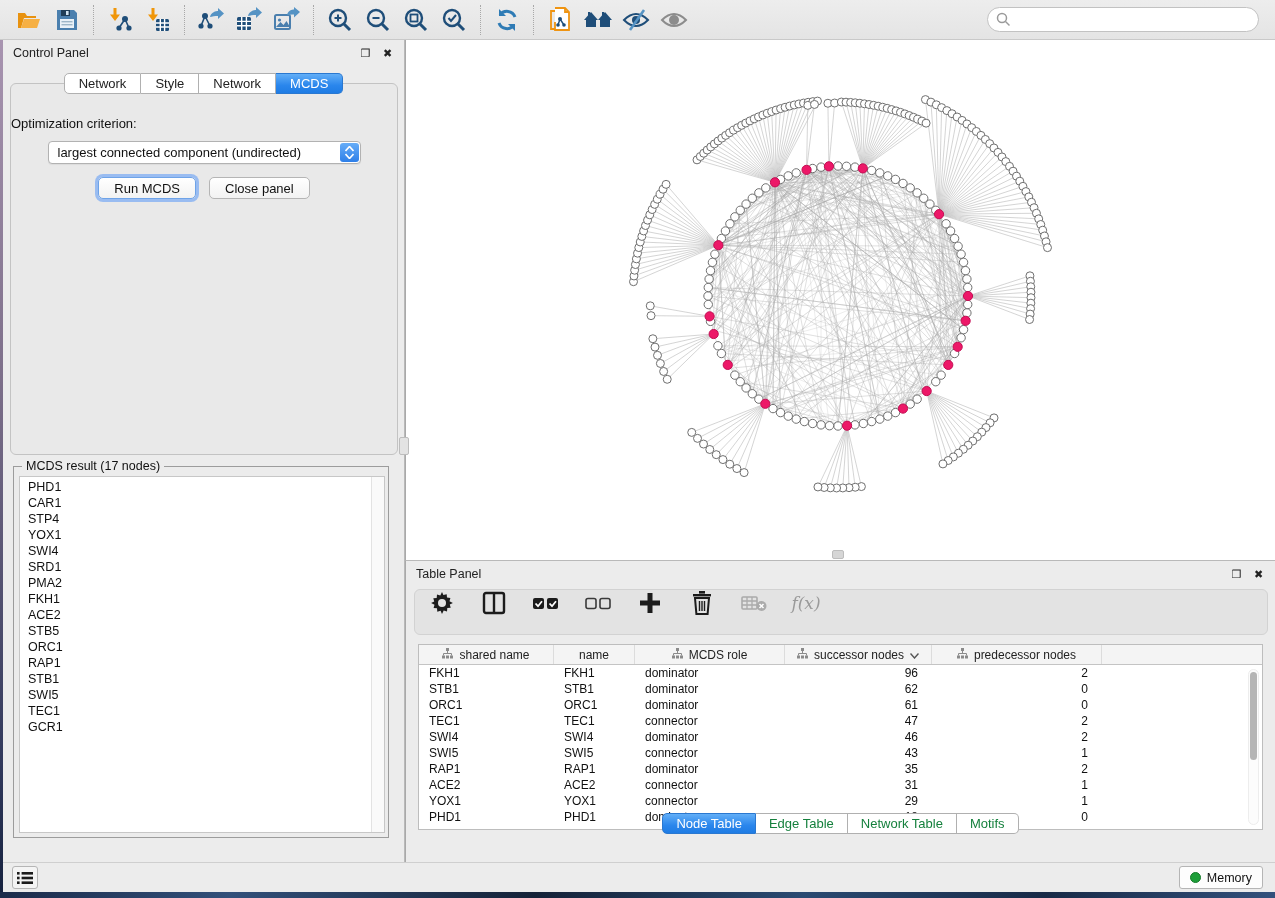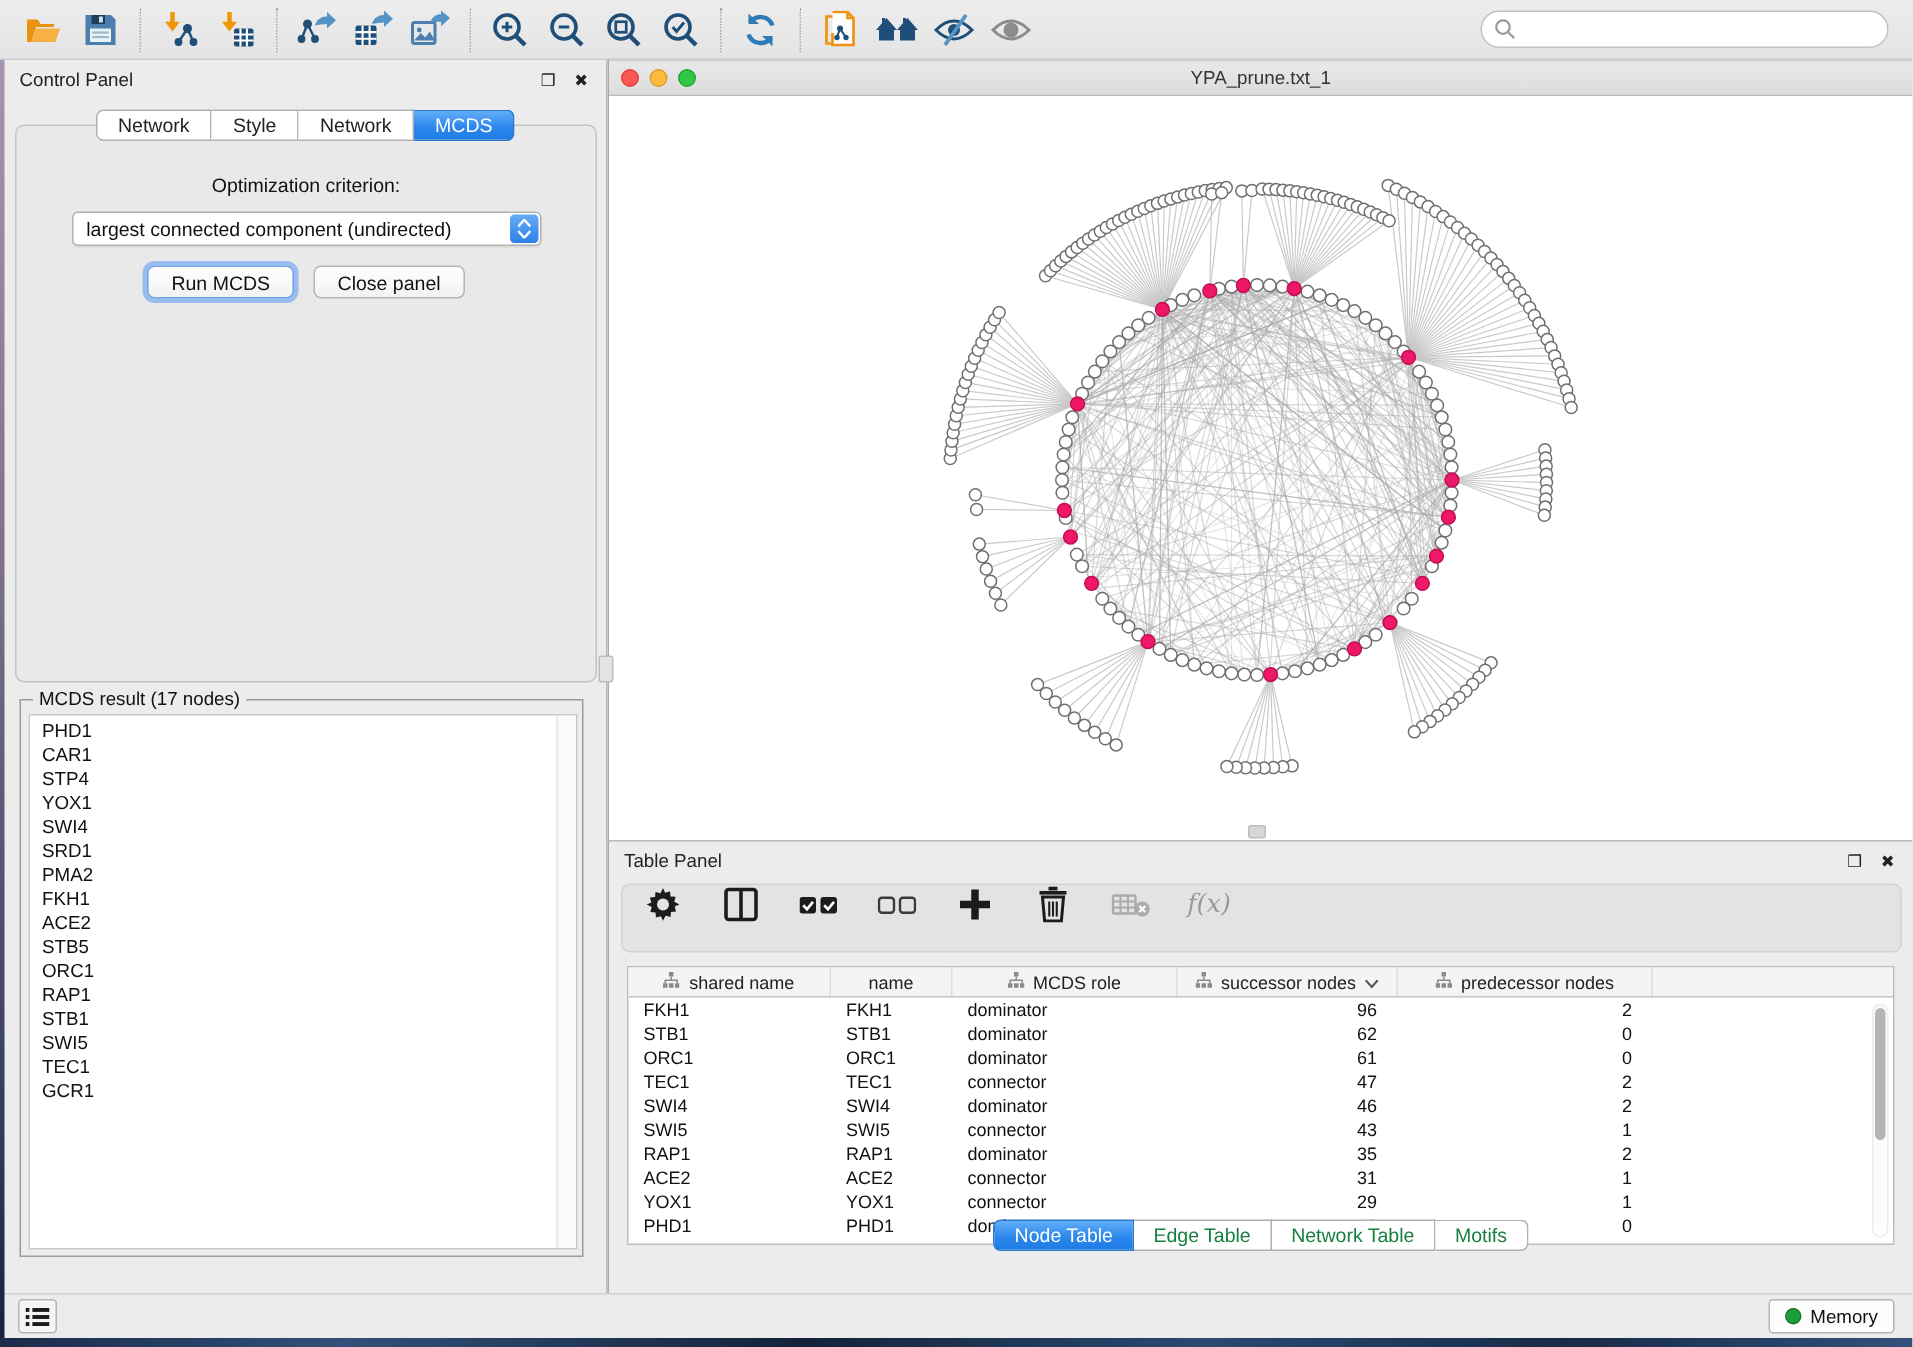--- a/index.html
+++ b/index.html
@@ -22,21 +22,21 @@
   .control-panel { position:absolute; left:3px; top:40px; width:402px; height:822px; background:#ececec; border-right:1px solid #b9b9b9; }
   .panel-titlebar { height:26px; display:flex; align-items:center; padding:0 10px; font-size:12.5px; color:#222; }
   .panel-titlebar .flex { flex:1; }
   .win-mini { width:13px; height:13px; display:flex; align-items:center; justify-content:center; margin-left:9px; color:#222; font-size:11px; cursor:default; }
   .cp-tabs { position:absolute; left:0; top:33px; width:100%; display:flex; justify-content:center; z-index:2; }
   .cp-tab { min-width:58px; padding:0 14px; height:21px; line-height:20px; text-align:center; background:#fff; border:1px solid #b0b0b0; border-left:none; font-size:13px; color:#222; cursor:default; }
   .cp-tab:first-child { border-left:1px solid #b0b0b0; border-radius:5px 0 0 5px; }
   .cp-tab:last-child { border-radius:0 5px 5px 0; }
   .cp-tab.active { background:linear-gradient(#62aef7,#2a86ec 60%,#1f7ce4); border-color:#2a78d0; color:#fff; }
   .cp-body { position:absolute; left:7px; top:43px; width:388px; height:372px; background:#e9e9e9; border:1px solid #c3c3c3; border-radius:6px; }
-  .crit-label { text-align:center; margin-top:32px; font-size:13px; color:#111; }
+  .crit-label { margin-top:32px; font-size:13px; color:#111; }
   .mac-select { position:relative; margin:10px auto 0; width:313px; height:23px; background:#fff; border:1px solid #b2b2b2; border-radius:4px; display:flex; align-items:center; padding:0 26px 0 9px; font-size:13px; color:#111; box-shadow:0 1px 1px rgba(0,0,0,.06); cursor:default; }
   .mac-select .stepper { position:absolute; right:1px; top:1px; width:19px; height:19px; border-radius:3px; background:linear-gradient(#66adf8,#2e7fe8); display:flex; flex-direction:column; align-items:center; justify-content:center; gap:1px; }
   .mac-select .stepper svg { display:block; }
   .btn-row { display:flex; justify-content:center; gap:13px; margin-top:13px; }
   .mac-btn { height:22px; padding:0 15px; background:linear-gradient(#ffffff,#f2f2f2); border:1px solid #b5b5b5; border-radius:5px; font-size:13px; color:#111; display:flex; align-items:center; cursor:default; }
   .mac-btn.focused { box-shadow:0 0 0 3px rgba(87,152,247,.55); border-color:#6ea3e8; }
 
   .mcds-fieldset { position:absolute; left:10px; top:426px; width:376px; height:372px; border:1px solid #9c9c9c; background:#ececec; }
   .mcds-legend { position:absolute; left:8px; top:-8px; background:#ececec; padding:0 4px; font-size:12.5px; color:#111; }
   .mcds-listbox { position:absolute; left:5px; top:9px; width:366px; height:357px; background:#fff; border:1px solid #c7c7c7; overflow:hidden; }
@@ -294,28 +294,20 @@
         </div>
       <div class="mcds-scroll"></div>
     </div>
   </div>
 </div>
 
 <div class="v-split-handle"></div>
 <div class="h-split-handle"></div>
 
 <div class="network-window">
-  <div class="net-titlebar">
-    <span class="net-title">YPA_prune.txt_1</span>
-    <span class="traffic">
-      <span class="light red"></span>
-      <span class="light yellow"></span>
-      <span class="light green"></span>
-    </span>
-  </div>
   <div class="net-canvas">
     <svg id="net-svg" width="868" height="495" viewBox="0 0 868 495">
         <line x1="312.33436905118276" y1="205.20495329639445" x2="359.7758697074517" y2="364.09104959933086" stroke="#a8a8a8" stroke-width="0.8" opacity="0.45"></line>
         <line x1="312.33436905118276" y1="205.20495329639445" x2="557.5703574175789" y2="289.64647586332774" stroke="#a8a8a8" stroke-width="0.8" opacity="0.45"></line>
         <line x1="312.33436905118276" y1="205.20495329639445" x2="398.3535241366724" y2="381.57035741757886" stroke="#a8a8a8" stroke-width="0.8" opacity="0.45"></line>
         <line x1="312.33436905118276" y1="205.20495329639445" x2="415.0315950113933" y2="127.11216802140464" stroke="#a8a8a8" stroke-width="0.8" opacity="0.45"></line>
         <line x1="312.33436905118276" y1="205.20495329639445" x2="319.416697508023" y2="321.00000000000006" stroke="#a8a8a8" stroke-width="0.8" opacity="0.45"></line>
         <line x1="312.33436905118276" y1="205.20495329639445" x2="415.03159501139334" y2="384.8878319785954" stroke="#a8a8a8" stroke-width="0.8" opacity="0.45"></line>
         <line x1="312.33436905118276" y1="205.20495329639445" x2="334.2608250277329" y2="170.2850440369911" stroke="#a8a8a8" stroke-width="0.8" opacity="0.45"></line>
         <line x1="312.33436905118276" y1="205.20495329639445" x2="359.7758697074517" y2="147.9089504006691" stroke="#a8a8a8" stroke-width="0.8" opacity="0.45"></line>

